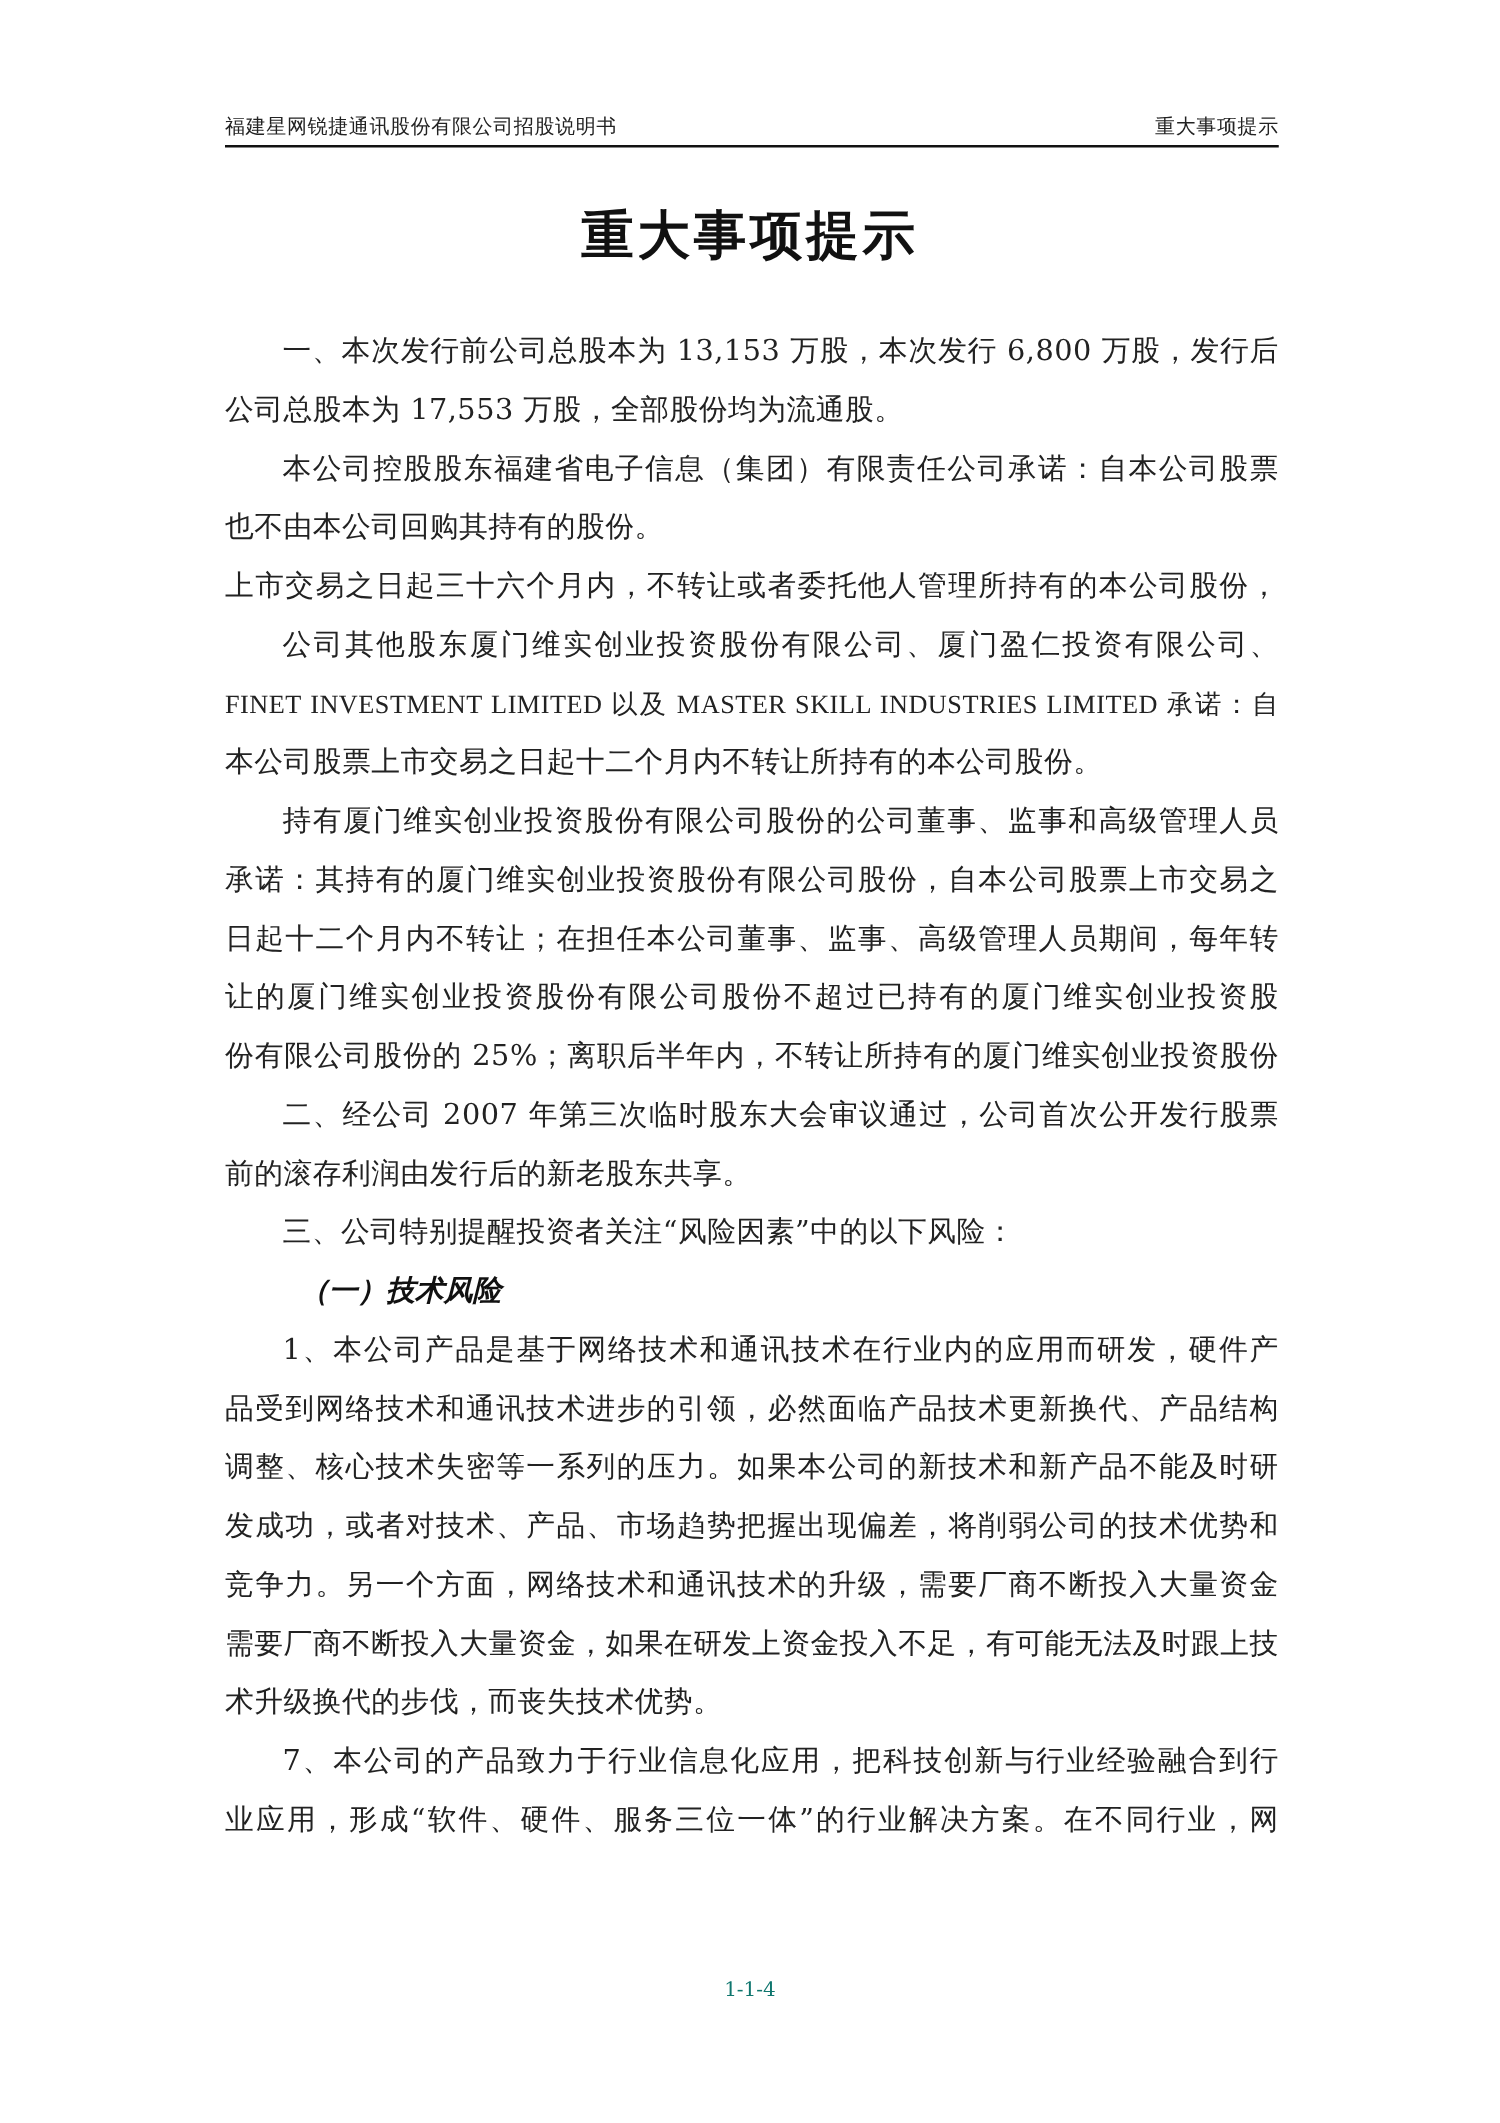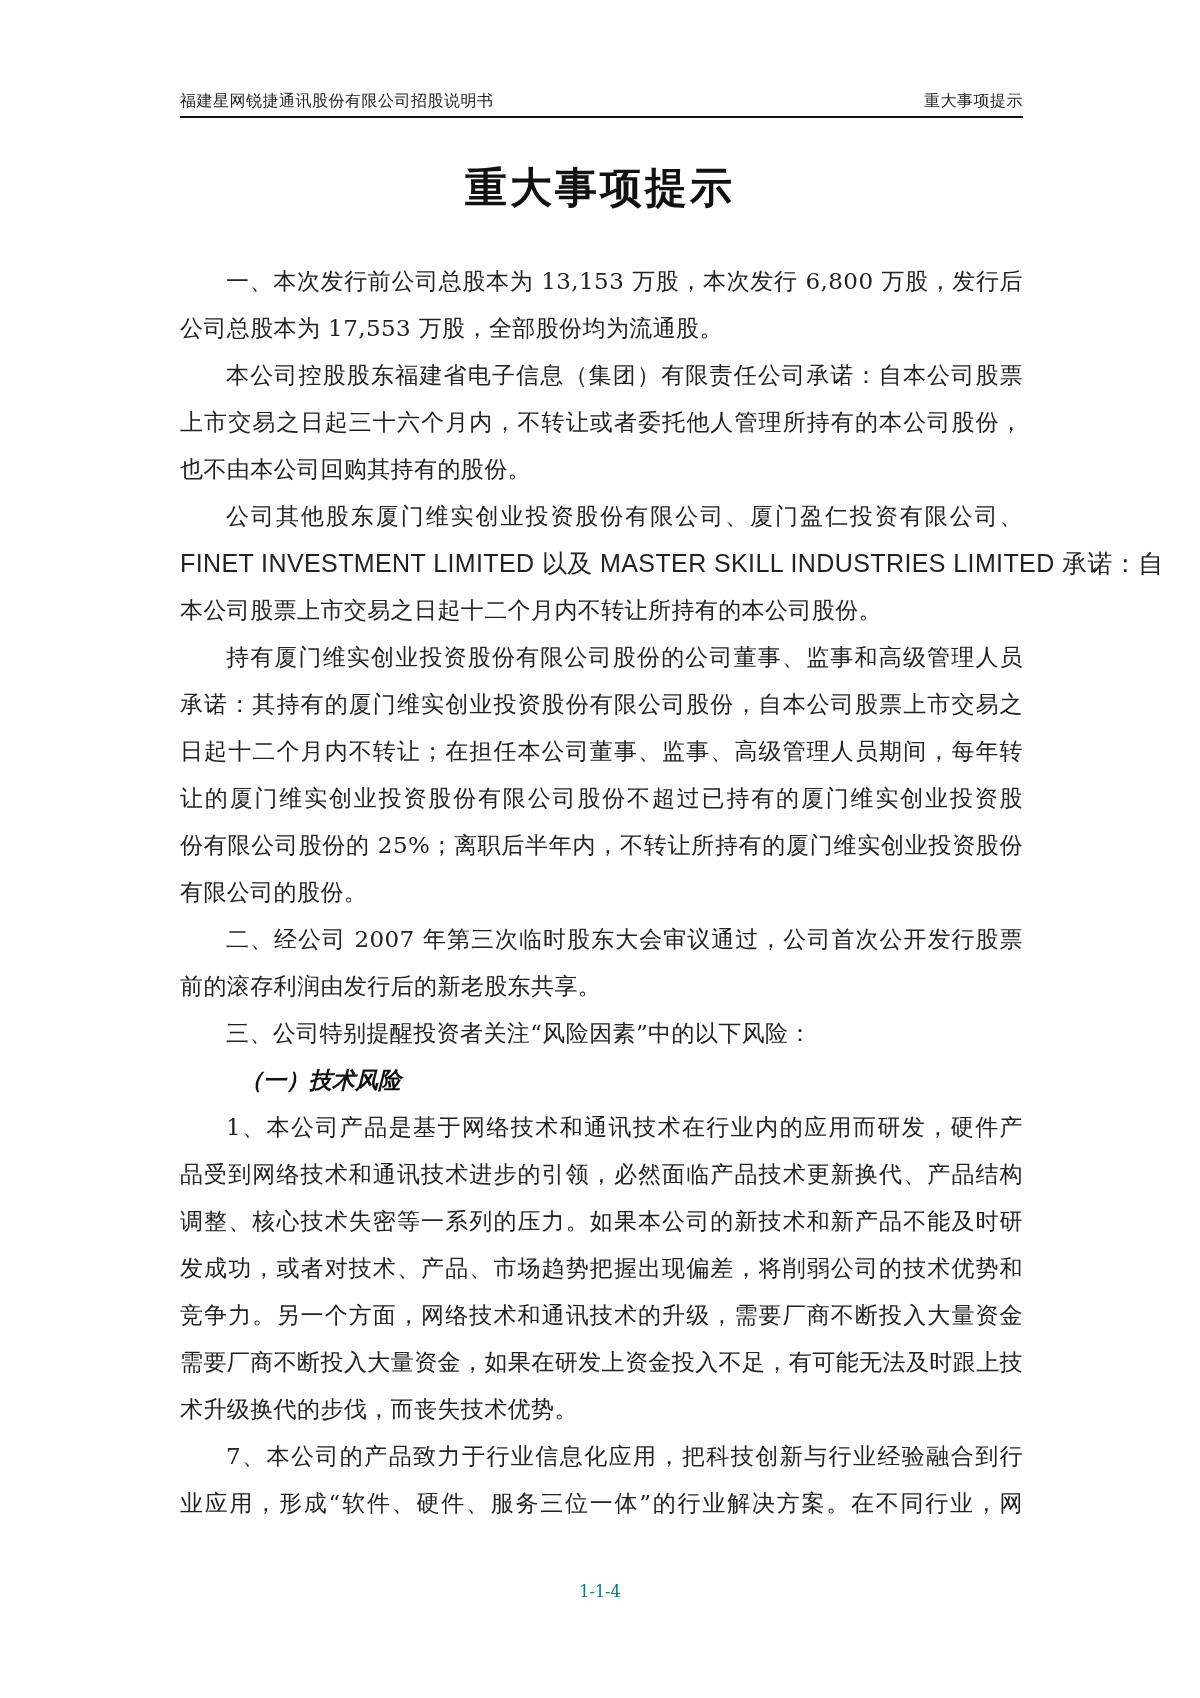--- a/index.html
+++ b/index.html
@@ -65,22 +65,22 @@
       letter-spacing: 0.4px;
       color: #222;
     }
     .line.last {
       text-align-last: left;
     }
     .line.indent {
       padding-left: 46px;
     }
     .line.mono {
-      font-family: Liberation Sans, sans-serif;
-      font-size: 25px;
+      font-family: Liberation Serif, serif;
+      font-size: 21px;
     }
     .subhead {
       height: 47px;
       line-height: 47px;
       font-size: 23px;
       font-weight: bold;
       font-family: "DejaVu Sans", "Liberation Sans", sans-serif;
       padding-left: 60px;
       color: #111;
       font-style: italic;
@@ -109,37 +109,36 @@
 
   <div class="body">
 
     <div>
       <div class="line indent">一、本次发行前公司总股本为 13,153 万股，本次发行 6,800  万股，发行后</div>
       <div class="line last">公司总股本为 17,553 万股，全部股份均为流通股。</div>
     </div>
 
     <div>
       <div class="line indent">本公司控股股东福建省电子信息（集团）有限责任公司承诺：自本公司股票</div>
+      <div class="line last">也不由本公司回购其持有的股份。</div>
       <div class="line">上市交易之日起三十六个月内，不转让或者委托他人管理所持有的本公司股份，</div>
-      <div class="line last">也不由本公司回购其持有的股份。</div>
     </div>
 
     <div>
       <div class="line indent">公司其他股东厦门维实创业投资股份有限公司、厦门盈仁投资有限公司、</div>
       <div class="line mono">FINET INVESTMENT LIMITED 以及 MASTER SKILL INDUSTRIES LIMITED 承诺：自</div>
       <div class="line last">本公司股票上市交易之日起十二个月内不转让所持有的本公司股份。</div>
     </div>
 
     <div>
       <div class="line indent">持有厦门维实创业投资股份有限公司股份的公司董事、监事和高级管理人员</div>
       <div class="line">承诺：其持有的厦门维实创业投资股份有限公司股份，自本公司股票上市交易之</div>
       <div class="line">日起十二个月内不转让；在担任本公司董事、监事、高级管理人员期间，每年转</div>
       <div class="line">让的厦门维实创业投资股份有限公司股份不超过已持有的厦门维实创业投资股</div>
       <div class="line">份有限公司股份的 25%；离职后半年内，不转让所持有的厦门维实创业投资股份</div>
-      <div class="line last">有限公司的股份。</div>
     </div>
 
     <div>
       <div class="line indent">二、经公司 2007 年第三次临时股东大会审议通过，公司首次公开发行股票</div>
       <div class="line last">前的滚存利润由发行后的新老股东共享。</div>
     </div>
 
     <div>
       <div class="line indent last">三、公司特别提醒投资者关注“风险因素”中的以下风险：</div>
     </div>

